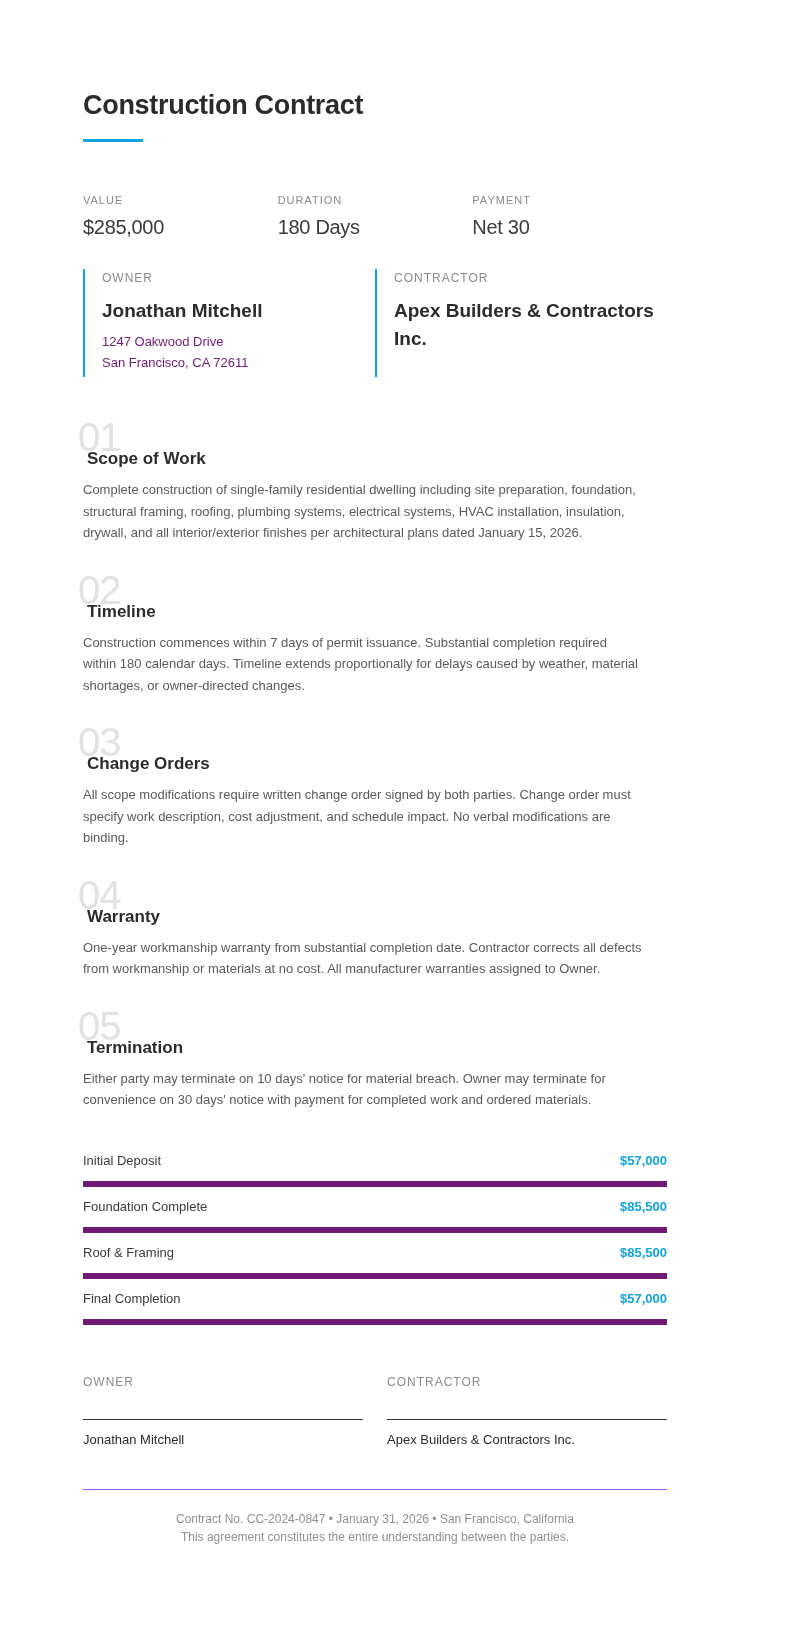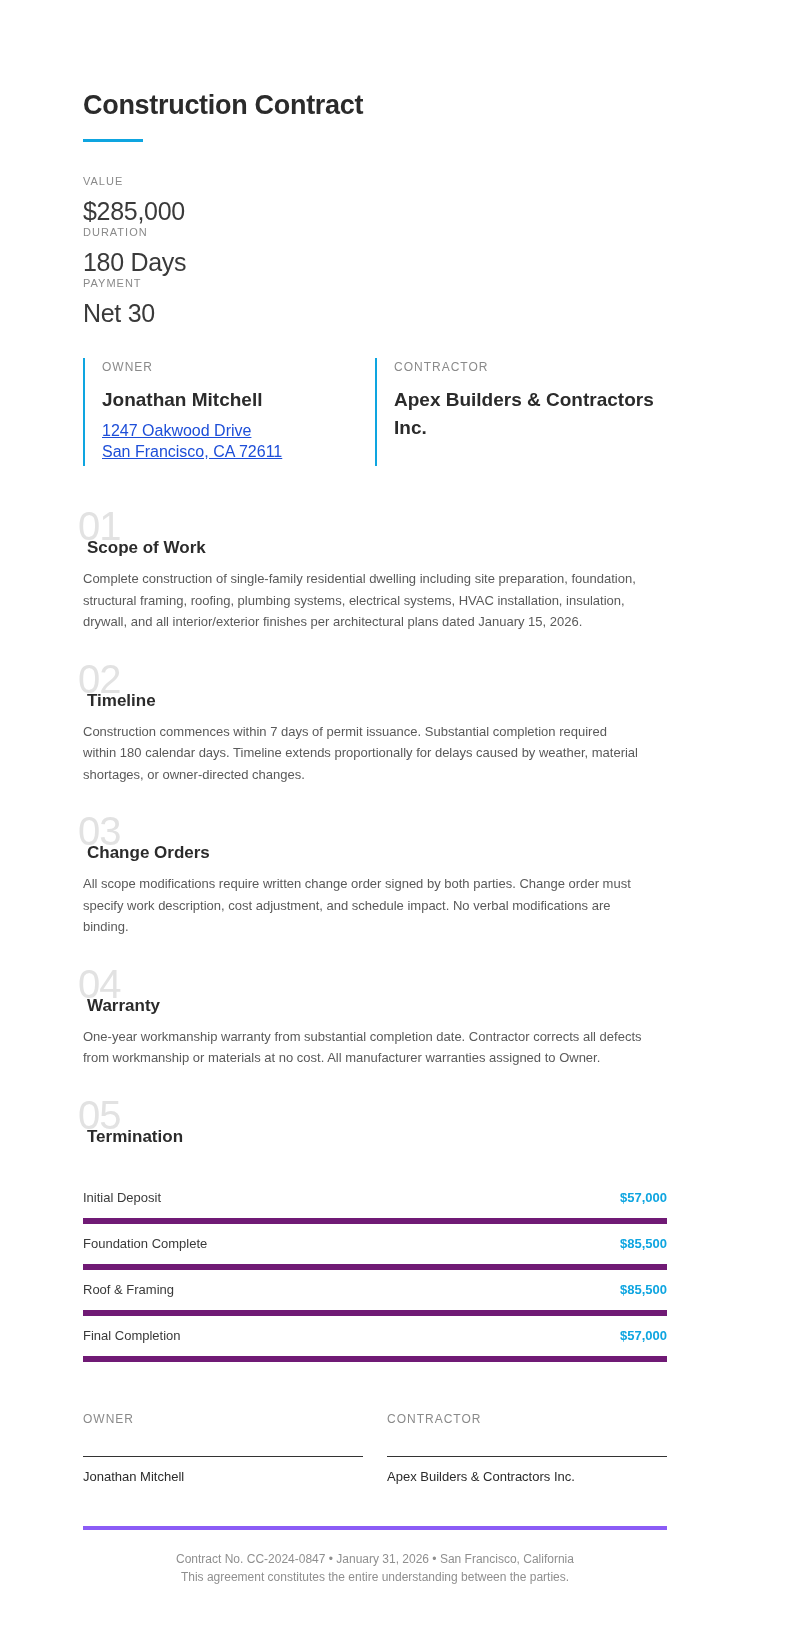--- a/index.html
+++ b/index.html
@@ -1,45 +1,45 @@
 <!DOCTYPE html>
 <html><head>
 <meta charset="utf-8">
 <style>
   html, body { margin: 0; padding: 0; background: #ffffff; }
   body { width: 794px; min-height: 1647px; font-family: "Liberation Sans", sans-serif; color: #2b2b2b; }
   .page { padding: 88px 83px 60px 83px; box-sizing: border-box; width: 750px; }
   .title { font-size: 27px; font-weight: 700; color: #2b2b2b; margin: 0; letter-spacing: -0.3px; line-height: 34px; }
   .title-rule { width: 60px; height: 3px; background: #0ea5e0; margin-top: 17px; }
-  .stats { display: flex; margin-top: 33px; flex-direction: column; }
+  .stats { display: flex; margin-top: 52px; }
   .stat { width: 218px; }
   .stat-label { font-size: 11px; letter-spacing: 1px; color: #8a8a8a; text-transform: uppercase; }
-  .stat-value { font-size: 25px; font-weight: 300; color: #3a3a3a; margin-top: 10px; letter-spacing: -0.3px; }
+  .stat-value { font-size: 20px; font-weight: 300; color: #3a3a3a; margin-top: 10px; letter-spacing: -0.3px; }
   .parties { display: flex; margin-top: 30px; }
   .party { width: 331px; border-left: 2px solid #0ea5e0; padding-left: 17px; box-sizing: border-box; padding-bottom: 4px; }
   .party + .party { margin-left: 0; }
   .party-label { font-size: 12px; letter-spacing: 1px; color: #8a8a8a; text-transform: uppercase; padding-top: 2px; }
   .party-name { font-size: 19px; font-weight: 700; color: #2b2b2b; margin-top: 12px; line-height: 28px; }
-  .party-line { font-size: 16px; color: #1d4ed8; line-height: 21px; text-decoration: underline; }
+  .party-line { font-size: 13px; color: #701a75; line-height: 21px; }
   .party-lines { margin-top: 6px; }
   .sections { margin-top: 42px; }
   .section { position: relative; padding-top: 25px; margin-bottom: 28px; }
   .section-num { position: absolute; left: -5px; top: -2px; font-size: 40px; font-weight: 300; color: #e2e2e2; line-height: 40px; letter-spacing: -1px; }
   .section-title { position: relative; font-size: 17px; font-weight: 700; color: #2b2b2b; margin: 4px; line-height: 22px; }
   .section-body { font-size: 13px; color: #5a5a5a; line-height: 21.5px; margin-top: 9px; max-width: 560px; }
   .payments { margin-top: 30px; }
   .pay-row { display: flex; justify-content: space-between; align-items: center; height: 40px; border-bottom: 6px solid #701a75; font-size: 13px; }
   .pay-label { color: #3a3a3a; }
   .pay-amount { color: #0ea5e0; font-weight: 700; }
   .signatures { display: flex; justify-content: space-between; margin-top: 50px; }
   .sig { width: 280px; }
   .sig-label { font-size: 12px; letter-spacing: 1px; color: #8a8a8a; text-transform: uppercase; }
   .sig-line { border-bottom: 1px solid #333; height: 30px; }
   .sig-name { font-size: 13px; color: #2b2b2b; margin-top: 12px; }
-  .footer { border-top: 4px solid #8b5cf6; margin-top: 42px; padding-top: 20px; text-align: center; font-size: 12px; color: #8f8f8f; line-height: 18px; }
+  .footer { border-top: 1px solid #8b5cf6; margin-top: 42px; padding-top: 20px; text-align: center; font-size: 12px; color: #8f8f8f; line-height: 18px; }
 </style>
 </head>
 <body>
 
 <div class="page">
 
   <h1 class="title">Construction Contract</h1>
   <div class="title-rule"></div>
 
   <div class="stats">
@@ -89,20 +89,21 @@
       <div class="section-body">All scope modifications require written change order signed by both parties. Change order must specify work description, cost adjustment, and schedule impact. No verbal modifications are binding.</div>
     </div>
     <div class="section">
       <div class="section-num">04</div>
       <h2 class="section-title">Warranty</h2>
       <div class="section-body">One-year workmanship warranty from substantial completion date. Contractor corrects all defects from workmanship or materials at no cost. All manufacturer warranties assigned to Owner.</div>
     </div>
     <div class="section">
       <div class="section-num">05</div>
       <h2 class="section-title">Termination</h2>
+      <div class="section-body">Either party may terminate on 10 days' notice for material breach. Owner may terminate for convenience on 30 days' notice with payment for completed work and ordered materials.</div>
     </div>
   </div>
 
   <div class="payments">
     <div class="pay-row">
       <span class="pay-label">Initial Deposit</span>
       <span class="pay-amount">$57,000</span>
     </div>
     <div class="pay-row">
       <span class="pay-label">Foundation Complete</span>

